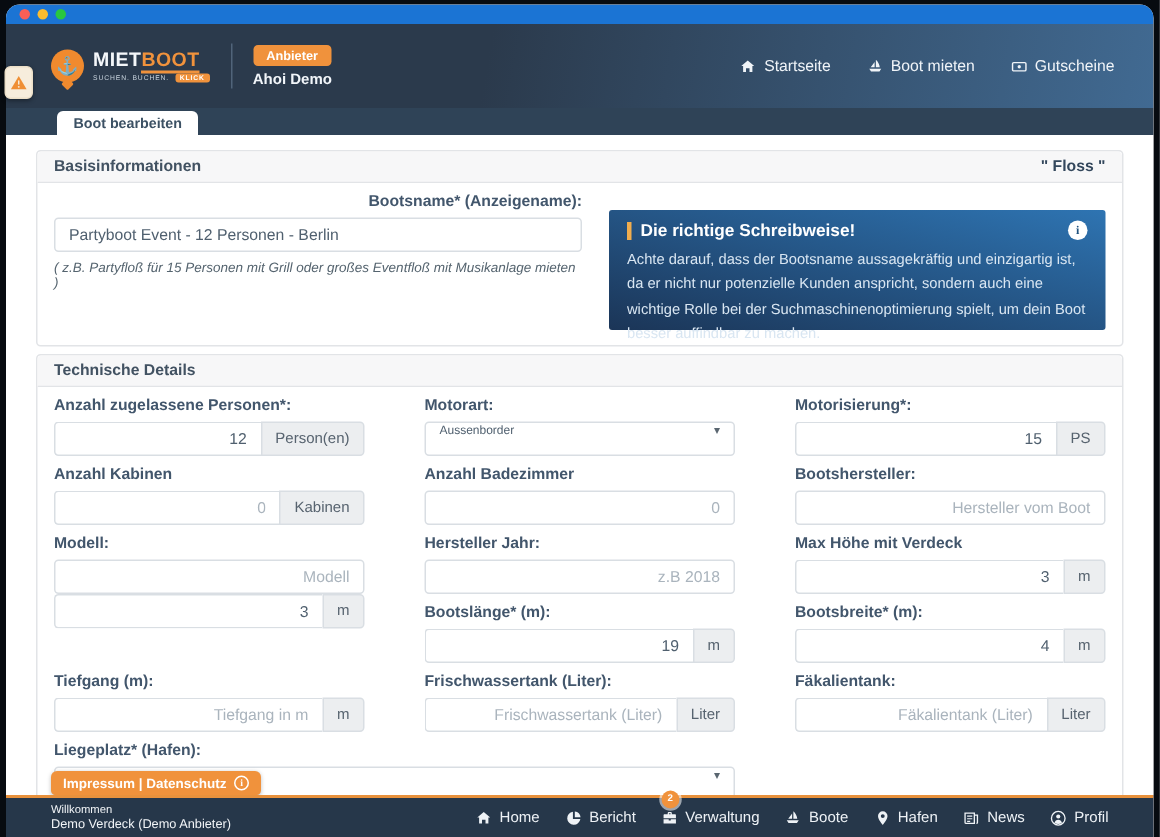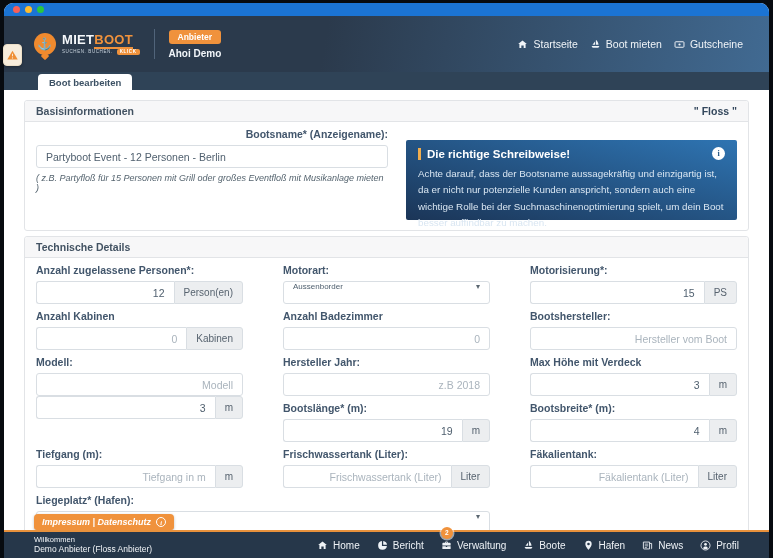--- a/index.html
+++ b/index.html
@@ -29,21 +29,21 @@
   .logo-main { font-size:13px; font-weight:700; letter-spacing:.3px; }
   .logo-main .miet { color:#f4f7fa; } .logo-main .boot { color:#f0923c; border-bottom:2px solid #f0923c;text-align:right; }
   .logo-sub { margin-top:3px; display:flex; align-items:center; gap:4px; font-size:4.5px;
     letter-spacing:.6px; color:#c7d2dc; }
   .klick { background:#f0923c; color:#fff; padding:1px 3px; border-radius:2px; font-weight:700; }
   .vdivider { width:1px; height:30px; background:#51647a; margin:0 14px; }
   .account { display:flex; flex-direction:column; align-items:flex-start; }
   .badge-anbieter { background:#f0923c; color:#fff; font-size:8.5px; font-weight:700;
     padding:2px 9px; border-radius:3px; }
   .account-name { margin-top:4px; color:#f2f6fa; font-size:10px; font-weight:700; }
-  .header-nav { display:flex; align-items:flex-start; gap:12px; }
+  .header-nav { display:flex; align-items:flex-start; gap:24px; }
   .hnav-item { display:flex; align-items:center; gap:5px; color:#f0f4f8; font-size:10.5px; cursor:pointer; }
   .hnav-item svg { display:block; }
 
   
   .tabband { height:18px; flex:0 0 auto; background:#2f4357; display:flex; align-items:flex-end; padding-left:34px; }
   .tab { background:#fff; border-radius:4px 4px 0 0; font-size:9.5px; font-weight:600;
     color:#3c5164; padding:3px 11px 2px; cursor:pointer; }
 
   
   .content { flex:1 1 auto; background:#fff; padding:10px 20px 0; overflow:hidden; position:relative; }
@@ -83,21 +83,21 @@
     border:1px solid #d9dee3; border-radius:0 3px 3px 0; font-size:10px; color:#57636f; }
   .select-box { flex:1 1 auto; display:flex; align-items:flex-start; border:1px solid #d9dee3;
     border-radius:3px; padding:0 9px; font-size:10.5px; color:#50606f; background:#fff; cursor:pointer; }
   .select-box.small span.sel-val { font-size:8px; }
   .caret { margin-left:auto; font-size:8px; color:#5a6670; }
   .span2 { grid-column:span 2; }
 
   
   .impressum { position:absolute; left:34px; bottom:28px; z-index:6; background:#f0923c; color:#fff;
     font-size:9px; font-weight:700; padding:3px 8px; border-radius:4px 4px 3px 3px;
-    display:flex; align-items:center; gap:5px; box-shadow:0 1px 3px rgba(0,0,0,.25); cursor:pointer;font-style:italic; }
+    display:flex; align-items:center; gap:5px; box-shadow:0 1px 3px rgba(0,0,0,.25); cursor:pointer; }
   .imp-i { width:10px; height:10px; border-radius:50%; border:1px solid #fff; font-size:6.5px;
     display:flex; align-items:center; justify-content:center; font-family:"Liberation Serif", serif; }
 
   
   .floating-warn { position:absolute; left:3px; top:44px; z-index:9; width:19px; height:22px;
     background:#f7eddc; border:1px solid #ecdfc8; border-radius:4px;
     display:flex; align-items:center; justify-content:center; box-shadow:0 1px 3px rgba(0,0,0,.35); cursor:pointer; }
 
   
   .footer { height:28px; flex:0 0 auto; background:#26374a; border-top:2px solid #e8913c; z-index:7;
@@ -319,21 +319,21 @@
               </div>
             </div>
           </div>
       </section>
 
     </div>
 
     <div class="footer">
       <div class="foot-left">
         <div class="l1">Willkommen</div>
-        <div class="l2">Demo Anbieter (Floss Anbieter)</div>
+        <div class="l2">Demo Verdeck (Demo Anbieter)</div>
       </div>
       <nav class="foot-nav" id="footNav">
           <div class="fnav-item">
             <span style="display: flex;">
               <svg viewBox="0 0 16 16" width="11" height="11" fill="currentColor">
                 <path d="M8 2l6.3 5.2h-1.8V13H9.7V9.4H6.3V13H3.5V7.2H1.7z"></path>
               </svg>
             </span>
             <span>Home</span>
           </div>

